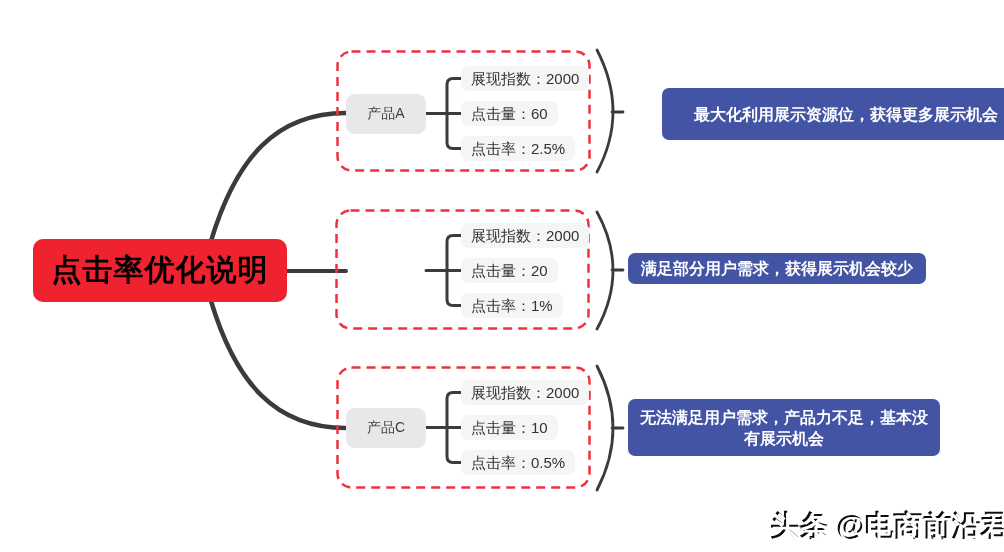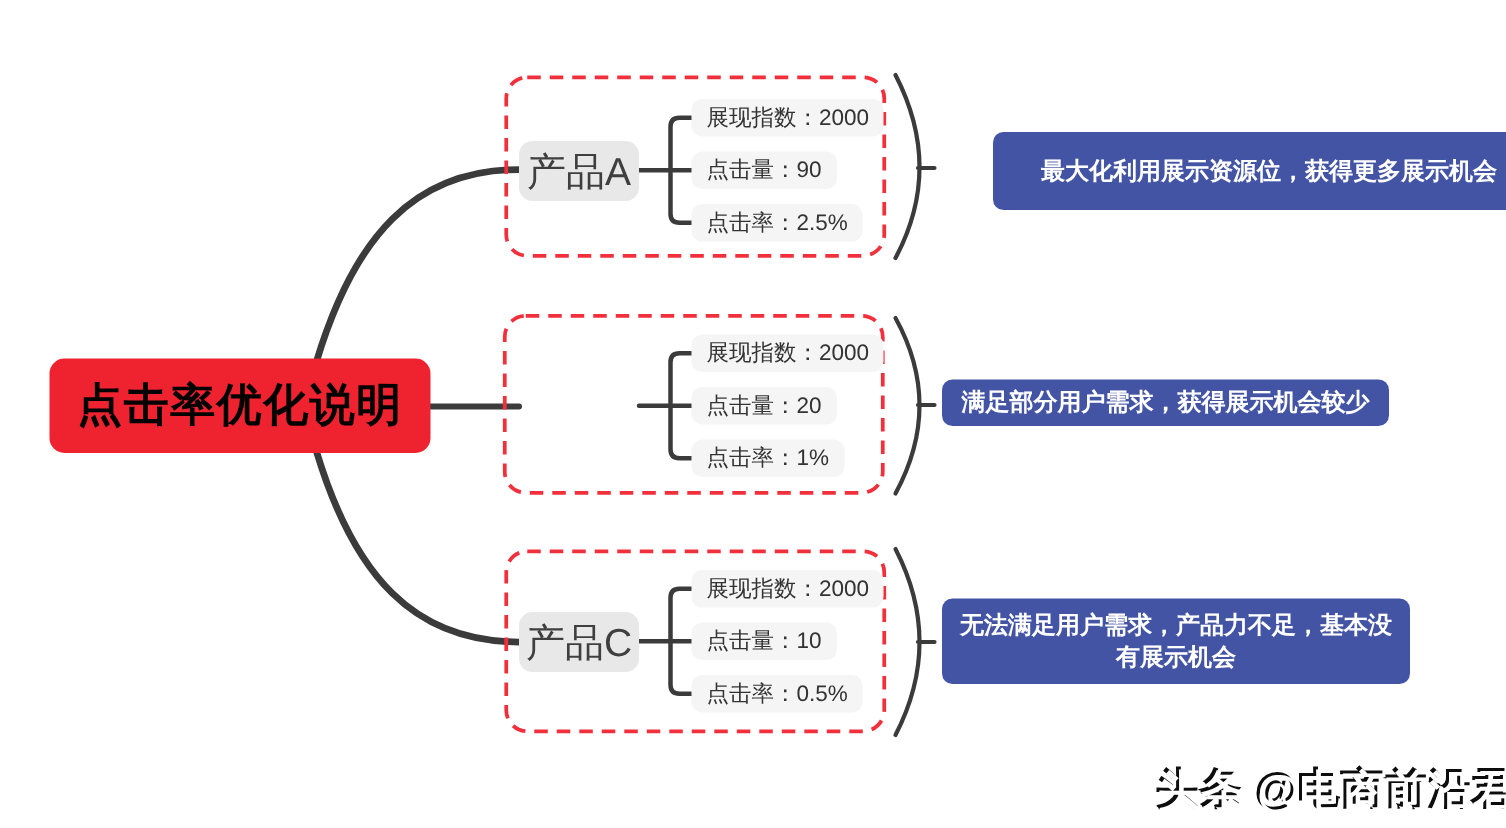--- a/index.html
+++ b/index.html
@@ -8,21 +8,21 @@
     font-family:"Liberation Sans","DejaVu Sans",sans-serif;
   }
   .connector-layer{position:absolute;left:0;top:0;}
   .root-node{
     position:absolute;left:33px;top:239px;width:254px;height:63px;
     background:#ee232f;border-radius:10px;display:flex;align-items:center;justify-content:center;
     color:#000000;font-size:30px;font-weight:bold;letter-spacing:1px;z-index:3;
   }
   .product-node{
     position:absolute;left:346px;width:80px;height:40px;background:#e8e8e8;border-radius:9px;
-    display:flex;align-items:center;justify-content:center;color:#3f3f3f;font-size:26px;z-index:3;
+    display:flex;align-items:center;justify-content:center;color:#3f3f3f;font-size:14px;z-index:3;
   }
   .stat-node{
     position:absolute;left:461px;height:25px;line-height:25px;padding:0 10px;background:#f5f5f5;
     border-radius:7px;color:#333333;font-size:15px;white-space:nowrap;z-index:3;text-align:right;
   }
   .note-node{
     position:absolute;background:#4354a5;border-radius:7px;display:flex;align-items:center;justify-content:center;
     color:#ffffff;font-size:16px;font-weight:bold;text-align:center;line-height:21px;
     padding:2px 9px;box-sizing:border-box;z-index:3;
   }
@@ -54,21 +54,21 @@
 
     <path d="M597,50 Q629,112 597,172 M612,112 H623" fill="none" stroke="#3b3b3b" stroke-width="2.8" stroke-linecap="round"></path>
     <path d="M597,212 Q629,270 597,329 M612,270 H623" fill="none" stroke="#3b3b3b" stroke-width="2.8" stroke-linecap="round"></path>
     <path d="M597,366 Q629,428 597,490 M612,428 H623" fill="none" stroke="#3b3b3b" stroke-width="2.8" stroke-linecap="round"></path>
   </svg>
 
   <div class="root-node">点击率优化说明</div>
 
   <div class="product-node" style="top:94px">产品A</div>
   <div class="stat-node" style="top:66px">展现指数：2000</div>
-  <div class="stat-node" style="top:101px">点击量：90</div>
+  <div class="stat-node" style="top:101px">点击量：60</div>
   <div class="stat-node" style="top:136px">点击率：2.5%</div>
   <div class="note-node" style="left:662px;top:88px;width:368px;height:52px">最大化利用展示资源位，获得更多展示机会</div>
 
   <div class="stat-node" style="top:223px">展现指数：2000</div>
   <div class="stat-node" style="top:258px">点击量：20</div>
   <div class="stat-node" style="top:293px">点击率：1%</div>
   <div class="note-node" style="left:628px;top:253px;width:298px;height:31px">满足部分用户需求，获得展示机会较少</div>
 
   <div class="product-node" style="top:408px">产品C</div>
   <div class="stat-node" style="top:380px">展现指数：2000</div>

